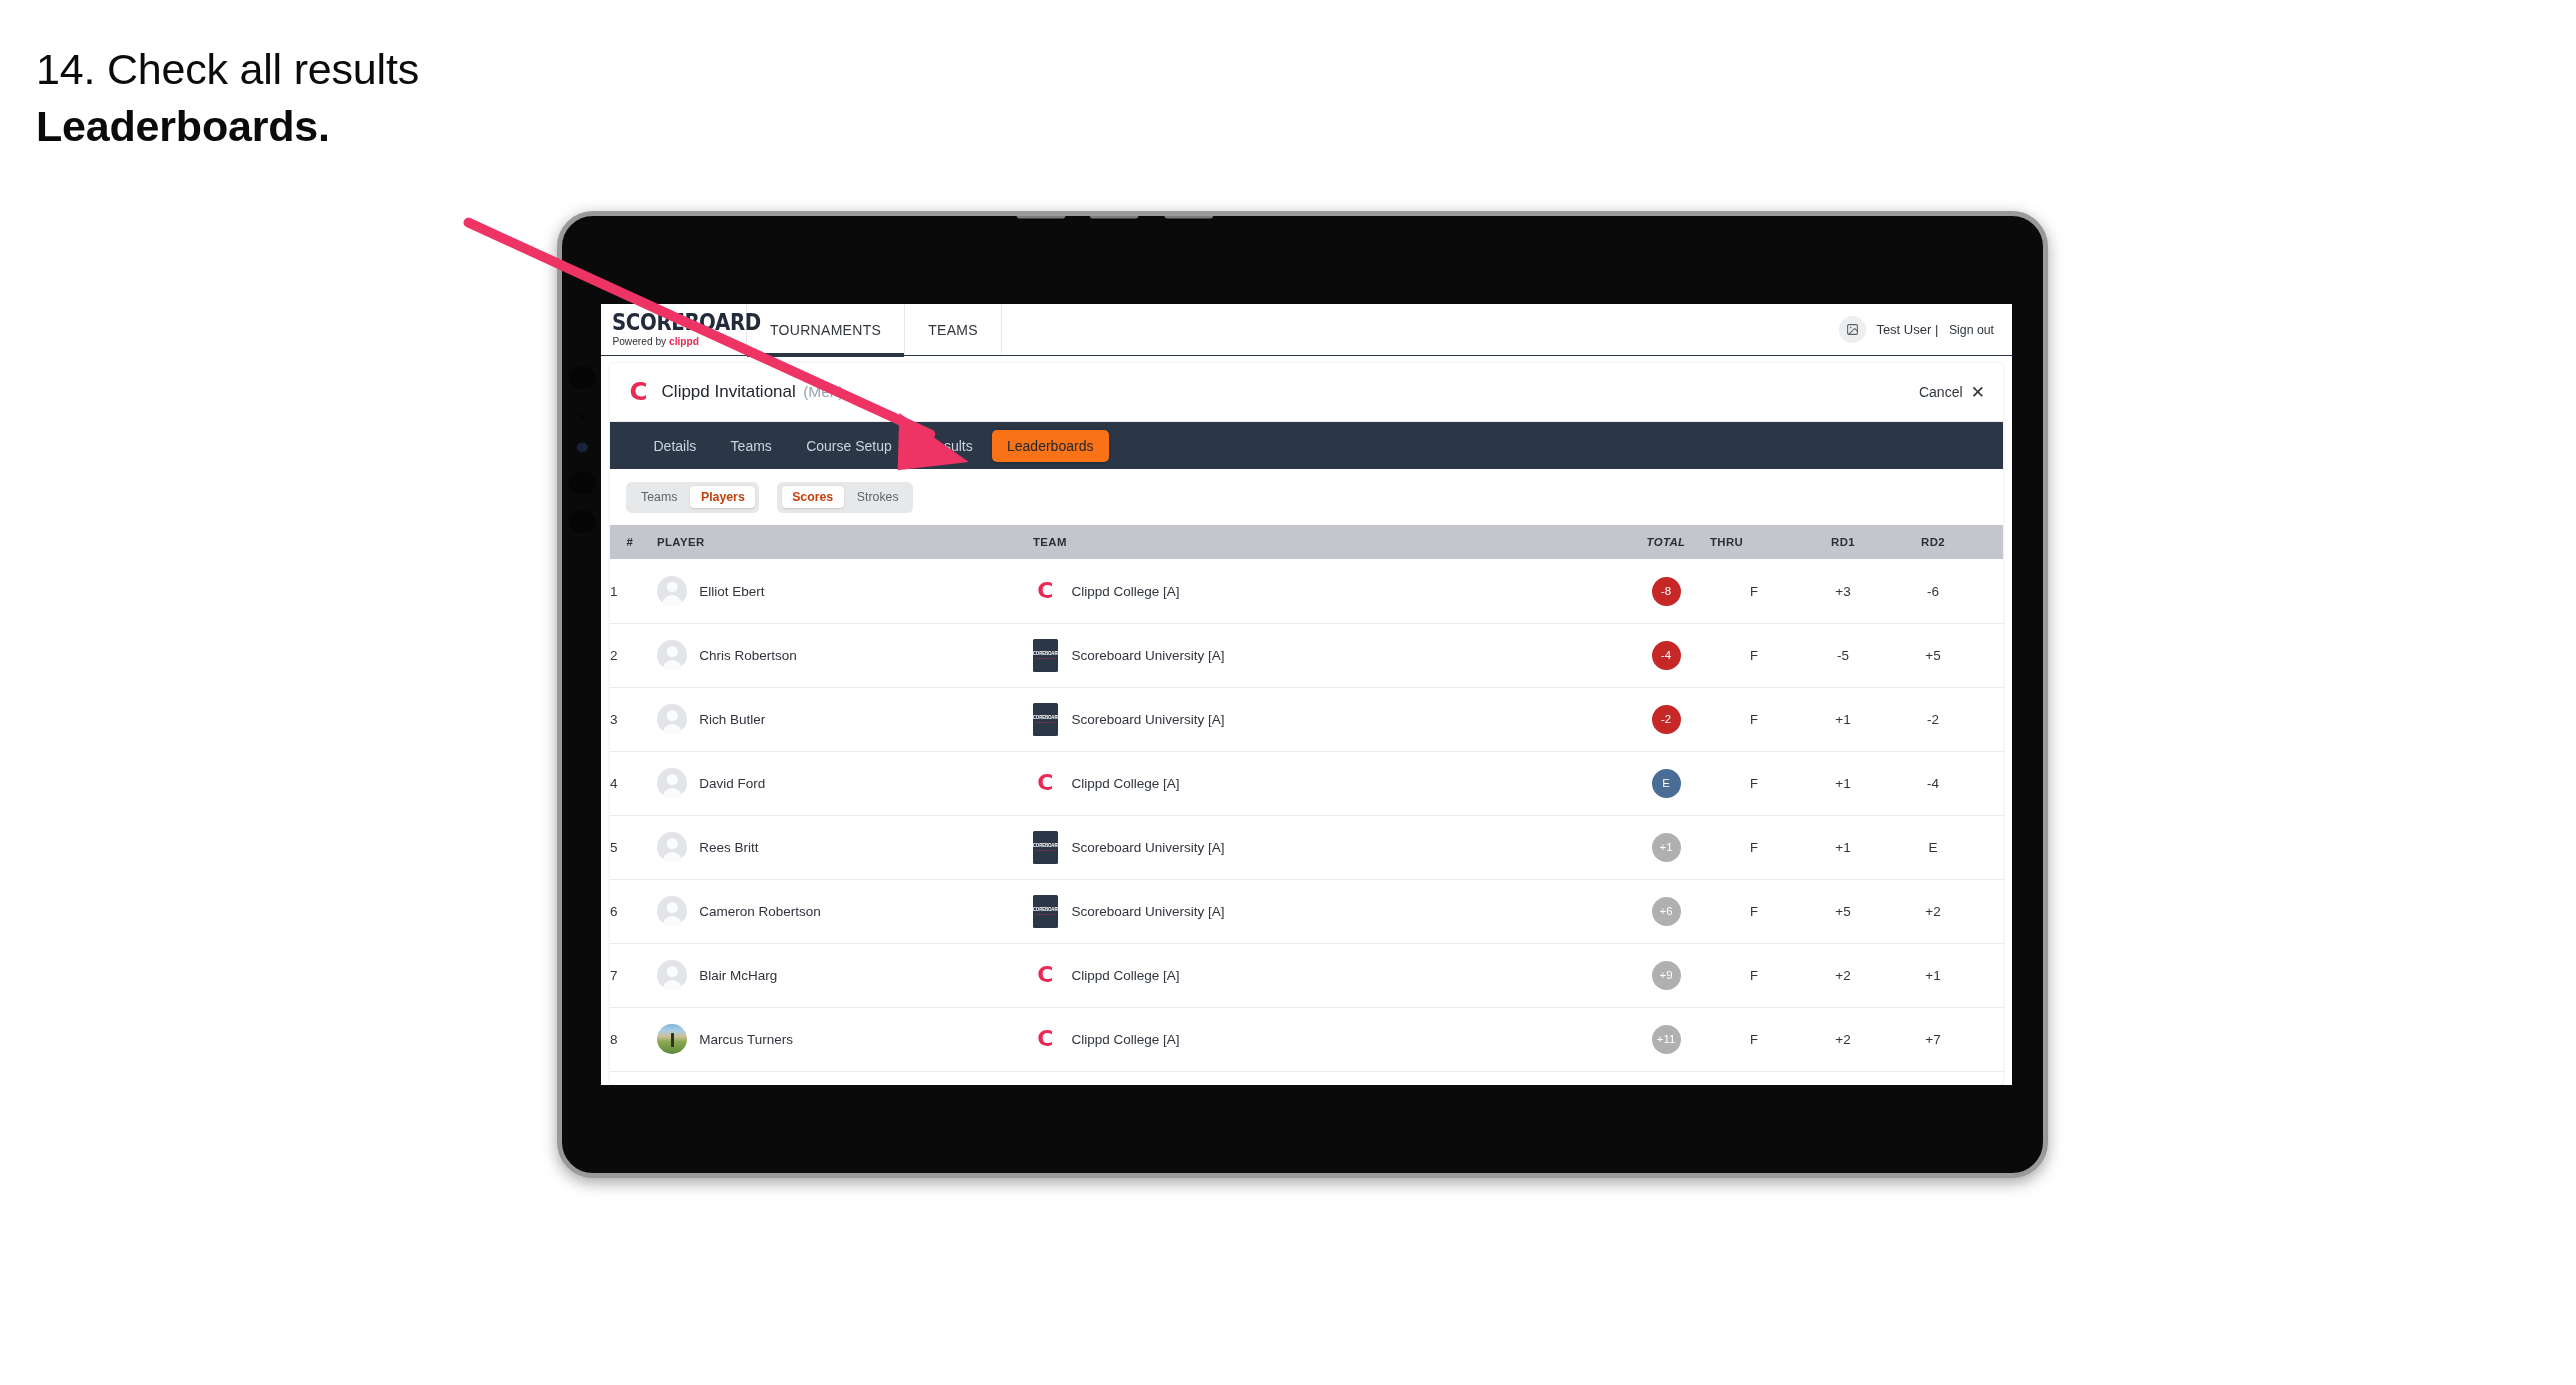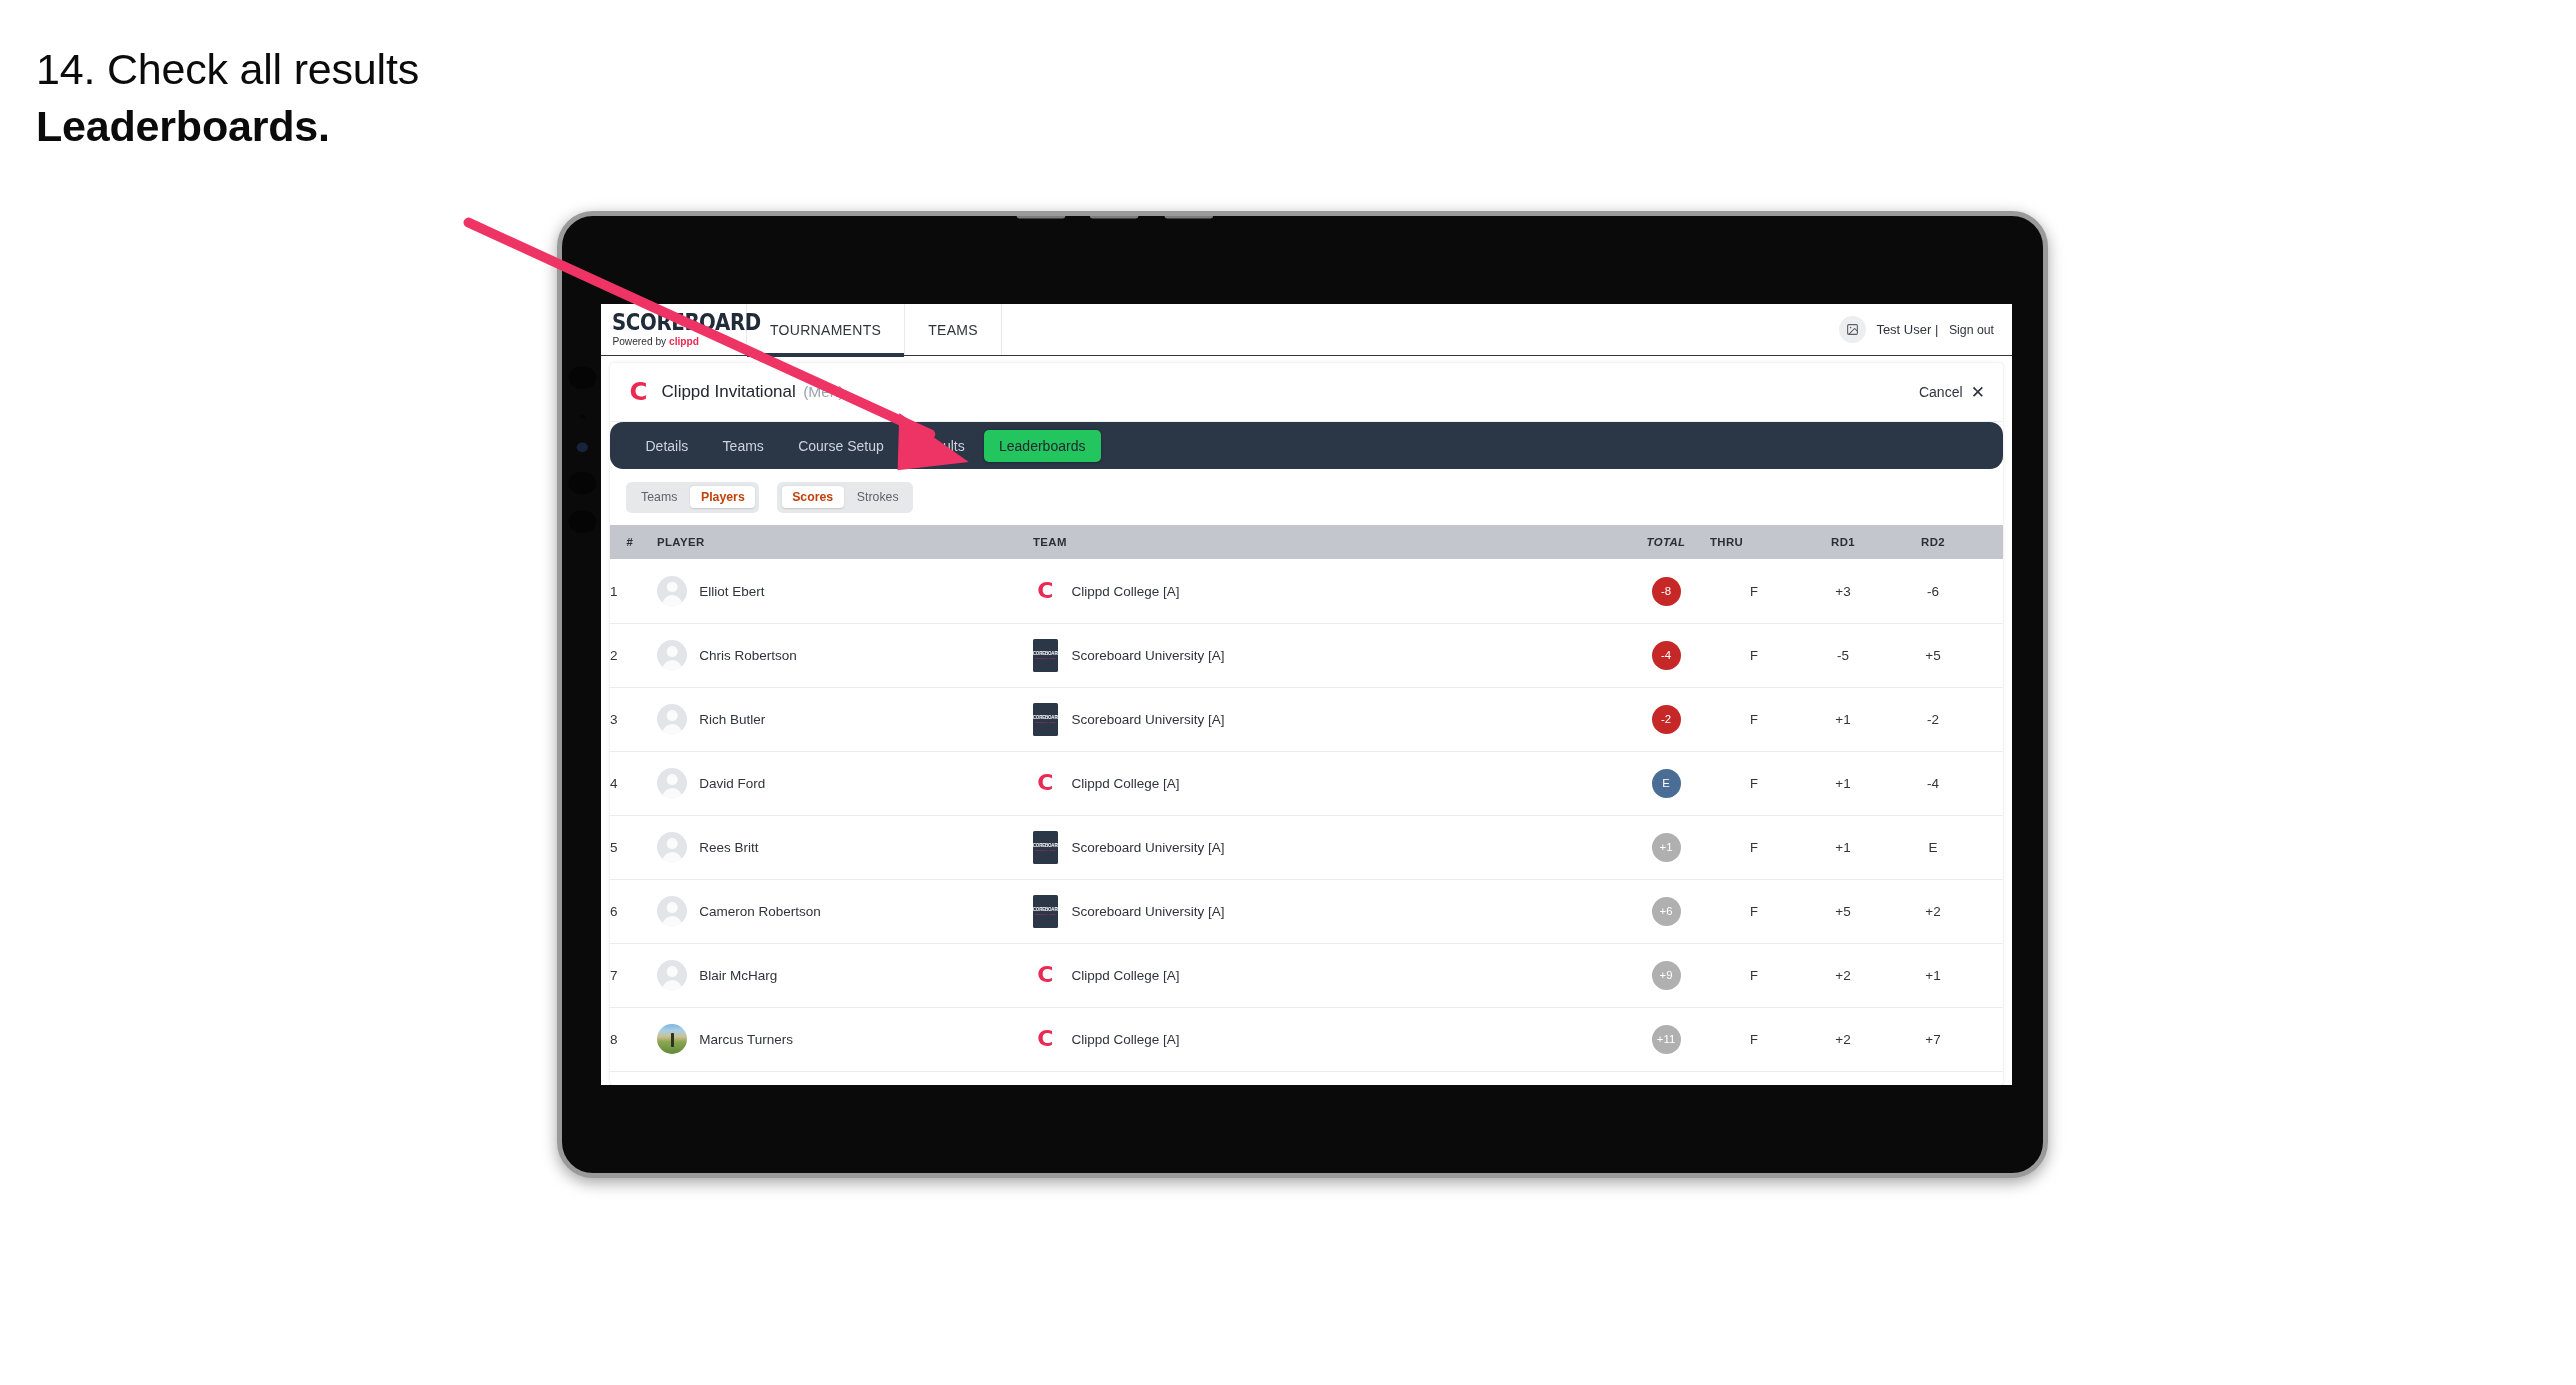--- a/index.html
+++ b/index.html
@@ -162,33 +162,32 @@
     display: flex; align-items: center; gap: 8.2px;
     font-size: 14px; color: #2f343d; text-align: right;
   }
   .x-glyph { font-size: 17px; line-height: 1; color: #2f343d; }
 
   
   .tabstrip {
     height: 47px;
     background: #2b3647;
     display: flex; align-items: center;
-    padding-left: 20px;
+    padding-left: 28px;
     gap: 3.3px;
-    border-radius: 13px;
   }
   .tab {
     font-size: 14px;
     color: #cdd3dc;
     padding: 6.5px 15.5px;
     border-radius: 4.9px;
     line-height: 1;
   }
   .tab.active {
-    background: #22c55e;
+    background: #f97316;
     color: #232730;
     padding: 9px 15.5px;
     box-shadow: 0 0.8px 2.5px rgba(0,0,0,0.3);
     text-align: center;
   }
 
   
   .filters {
     height: 56px;
     display: flex; align-items: center;

